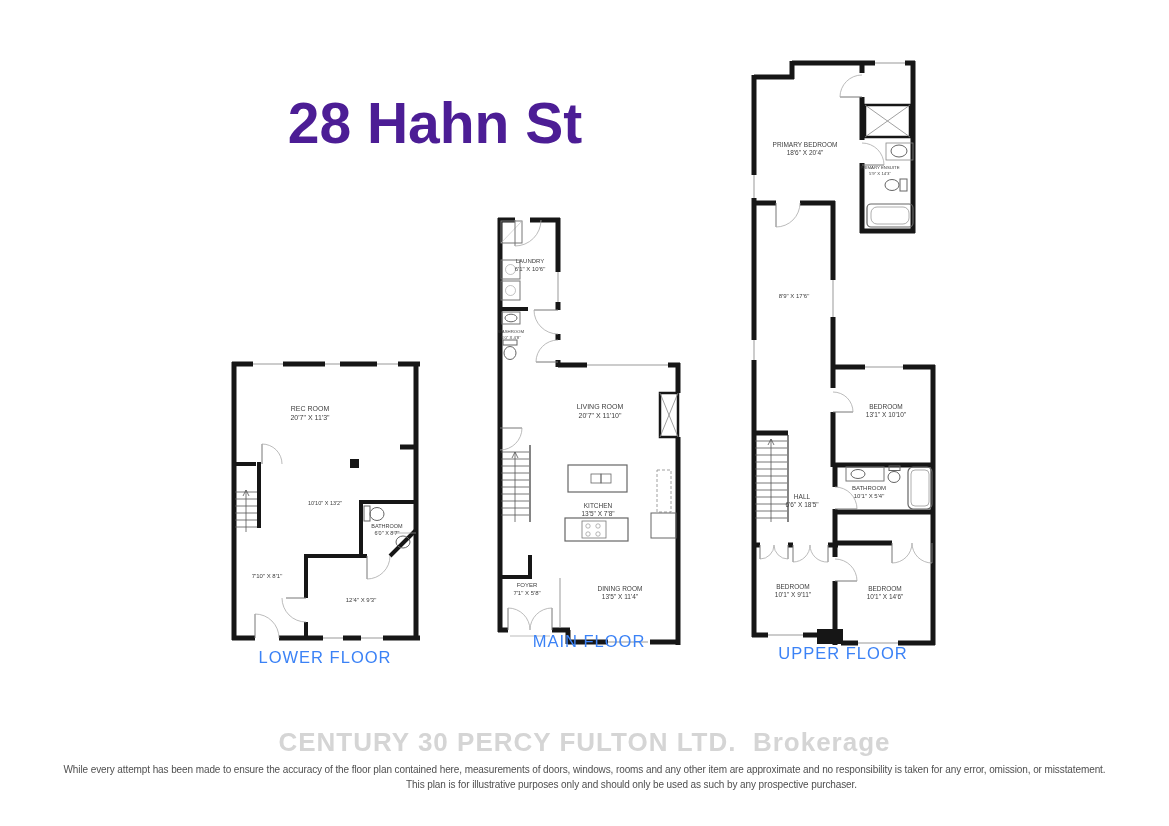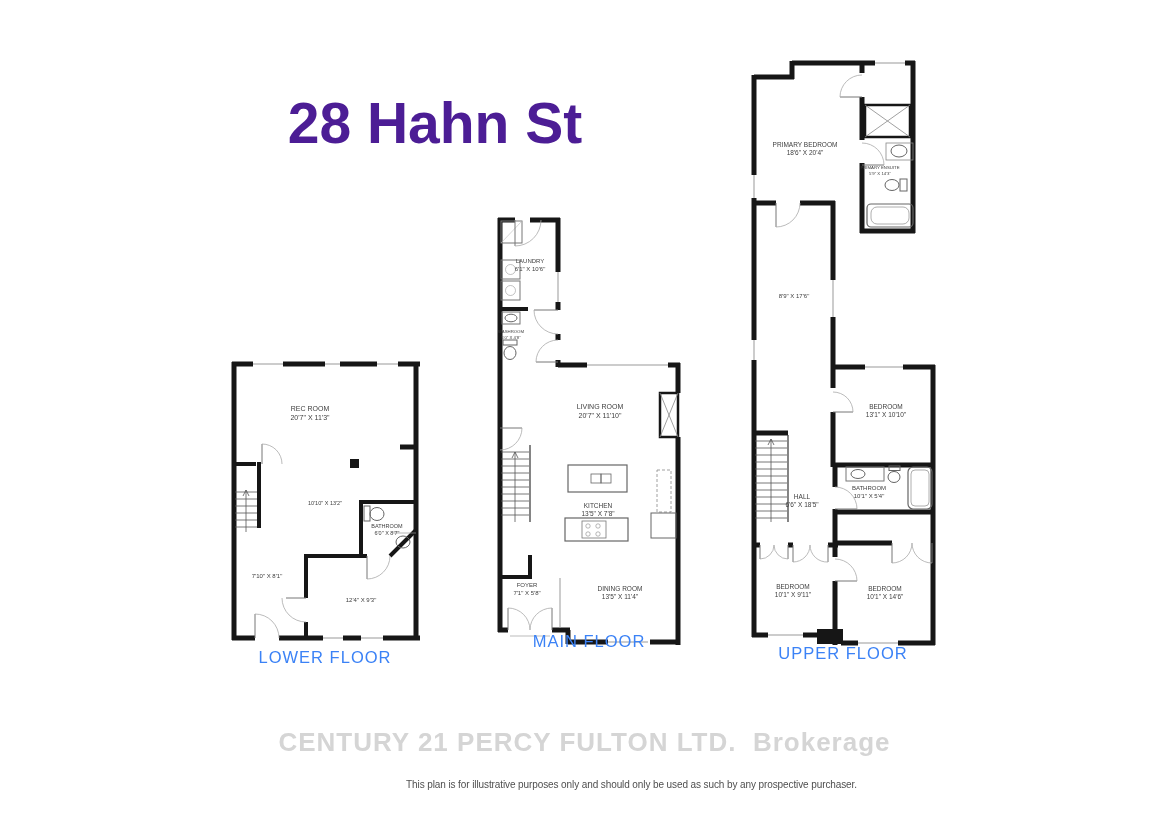--- a/index.html
+++ b/index.html
@@ -254,16 +254,17 @@
     <div class="rlabel f65" style="left:102px;top:530px;width:70px;">
       <span class="rname">BEDROOM</span>
       <span class="rdims">10'1" X 14'6"</span>
     </div>
   </div>
 
   <div class="floor-title" id="lower-title">LOWER FLOOR</div>
   <div class="floor-title" id="main-title-lbl">MAIN FLOOR</div>
   <div class="floor-title" id="upper-title-lbl">UPPER FLOOR</div>
 
-  <div class="watermark">CENTURY 21 PERCY FULTON LTD.  Brokerage</div>
+  <div class="watermark">CENTURY 30 PERCY FULTON LTD.  Brokerage</div>
+  <div class="disclaimer" id="disc1">While every attempt has been made to ensure the accuracy of the floor plan contained here, measurements of doors, windows, rooms and any other item are approximate and no responsibility is taken for any error, omission, or misstatement.</div>
   <div class="disclaimer" id="disc2">This plan is for illustrative purposes only and should only be used as such by any prospective purchaser.</div>
 
 </div>
 
 </body></html>

